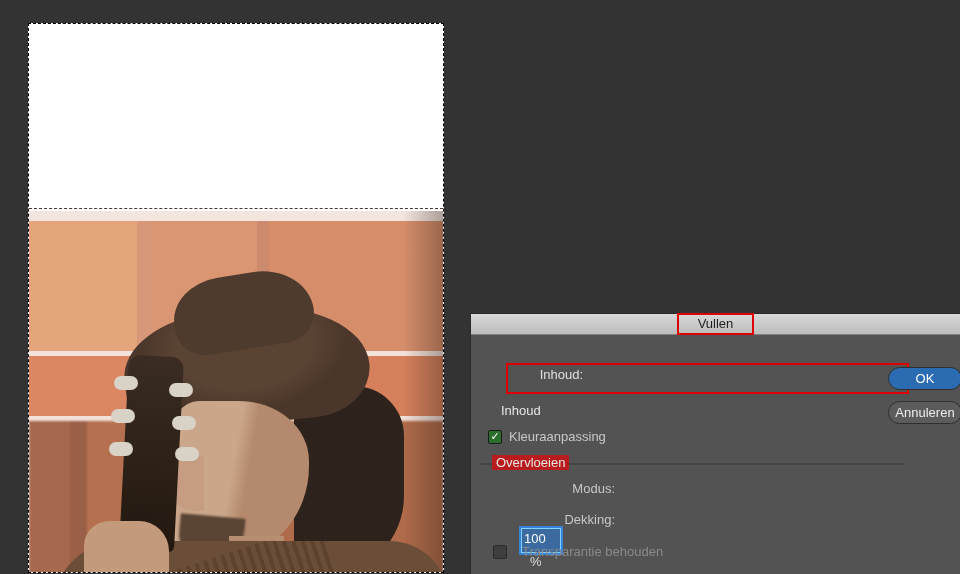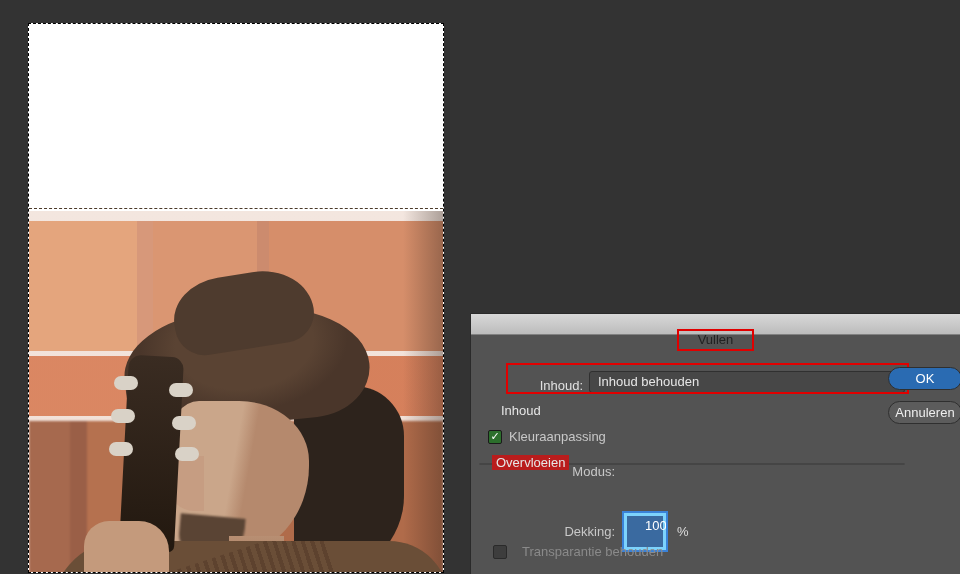--- a/index.html
+++ b/index.html
@@ -128,33 +128,32 @@
     background: linear-gradient(#d8d8d8, #bcbcbc);
     border-bottom: 1px solid #818181;
     text-align: center;
     line-height: 20px;
     font-size: 13px;
     color: #222;
   }
   .title-box {
     display:inline-block;
     padding: 0 20px;
-    margin-top: 16px;
   }
   .hl-red { outline: 2px solid #e10000; outline-offset: -1px; }
 
   .body { position: relative; padding: 0; }
   .lbl-right { text-align: right; }
 
   
   .content-row {
     position: absolute;
     left: 40px; top: 32px;
     width: 394px; height: 26px;
-    display: flex; align-items: flex-end;
+    display: flex; align-items: flex-start;
   }
   .content-row .lbl { width: 72px; margin-right: 6px; color:#e0e0e0;}
   .select {
     flex: 1;
     height: 22px;
     background: #474747;
     border: 1px solid #303030;
     border-radius: 3px;
     color: #e6e6e6;
     padding: 0 22px 0 8px;
@@ -226,37 +225,37 @@
     border-radius:4px;
   }
   .fieldset-legend {
     position:absolute;
     left:12px; top:-9px;
     padding:0 4px;
     background:#b91c1c;
     color:#e6e6e6;
   }
   .modus-row {
-    position:absolute; left:40px; top:0; right:10px;
+    position:absolute; left:40px; top:17px; right:10px;
     display:flex; align-items:center;
   }
   .modus-row .lbl { width:95px; text-align:right; margin-right:8px;}
   .modus-row .select { flex:1; }
 
   .dekking-row {
     position:absolute; left:40px; top:48px;
-    display:flex; align-items:center;
+    display:flex; flex-direction:column;
   }
   .dekking-row .lbl { width:95px; text-align:right; margin-right:8px;}
   .num-input {
-    width:42px; height:39px;
+    width:42px; height:27px;
     background:#474747;
-    border:4px solid #7dd3fc;
+    border:2px solid #7dd3fc;
     color:#fff;
-    padding:0 18px;
+    padding:0 2px;
     font-size:13px;
     line-height:19px;
   }
   .num-input.focused { outline:2px solid #3a82d8; outline-offset:-1px; background:#3a6aa0; color:#fff;}
   .pct { margin-left:10px; color:#ddd;}
 
   .trans-row {
     position:absolute; left:13px; top:80px;
     display:flex; align-items:center; gap:15px;
     color:#8a8a8a;
@@ -296,24 +295,20 @@
 </div>
 
 <div class="dialog">
   <div class="titlebar">
     <span class="title-box hl-red">Vullen</span>
   </div>
   <div class="body">
 
     <div class="content-row">
       <div class="lbl lbl-right">Inhoud:</div>
-      <div class="select">
-        <span>Inhoud behouden</span>
-        <span class="chev">⌄</span>
-      </div>
     </div>
     <div class="hl-content"></div>
 
     <div class="btn primary">
       <span>OK</span>
     </div>
     <div class="btn secondary">
       <span>Annuleren</span>
     </div>
 

